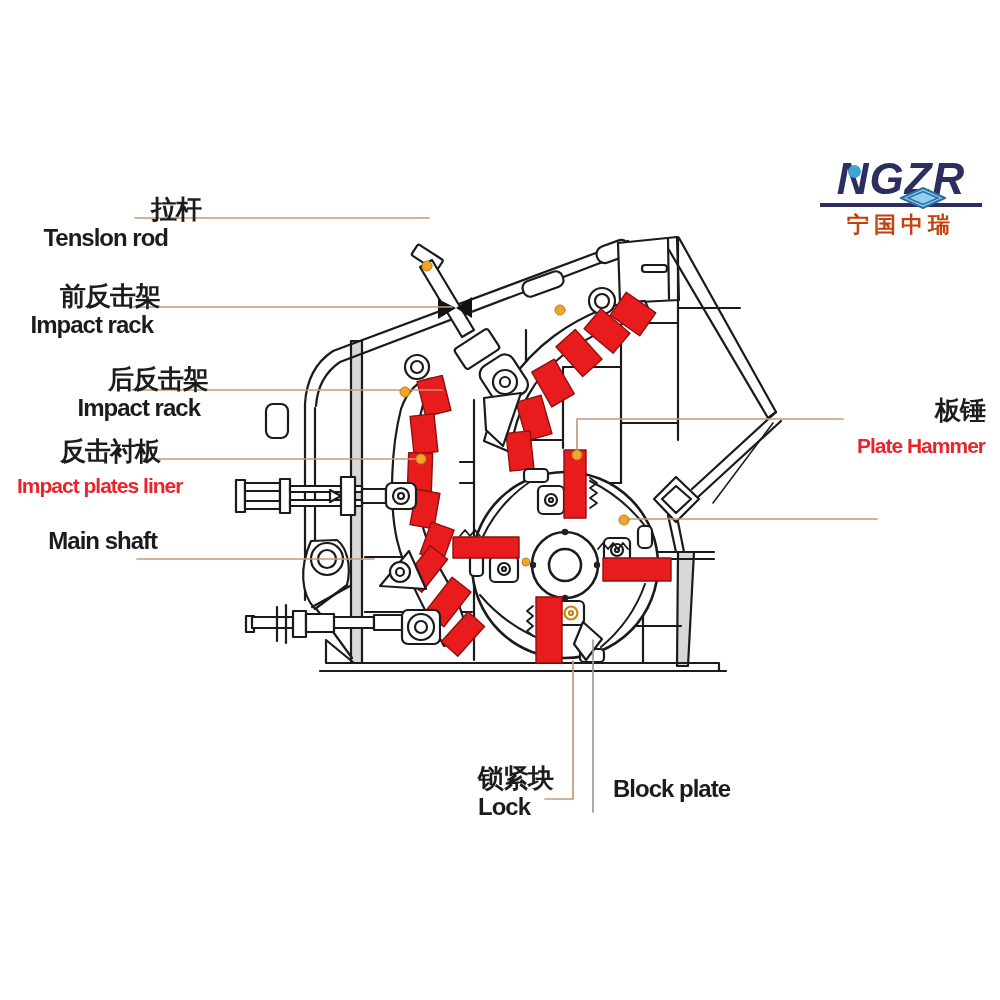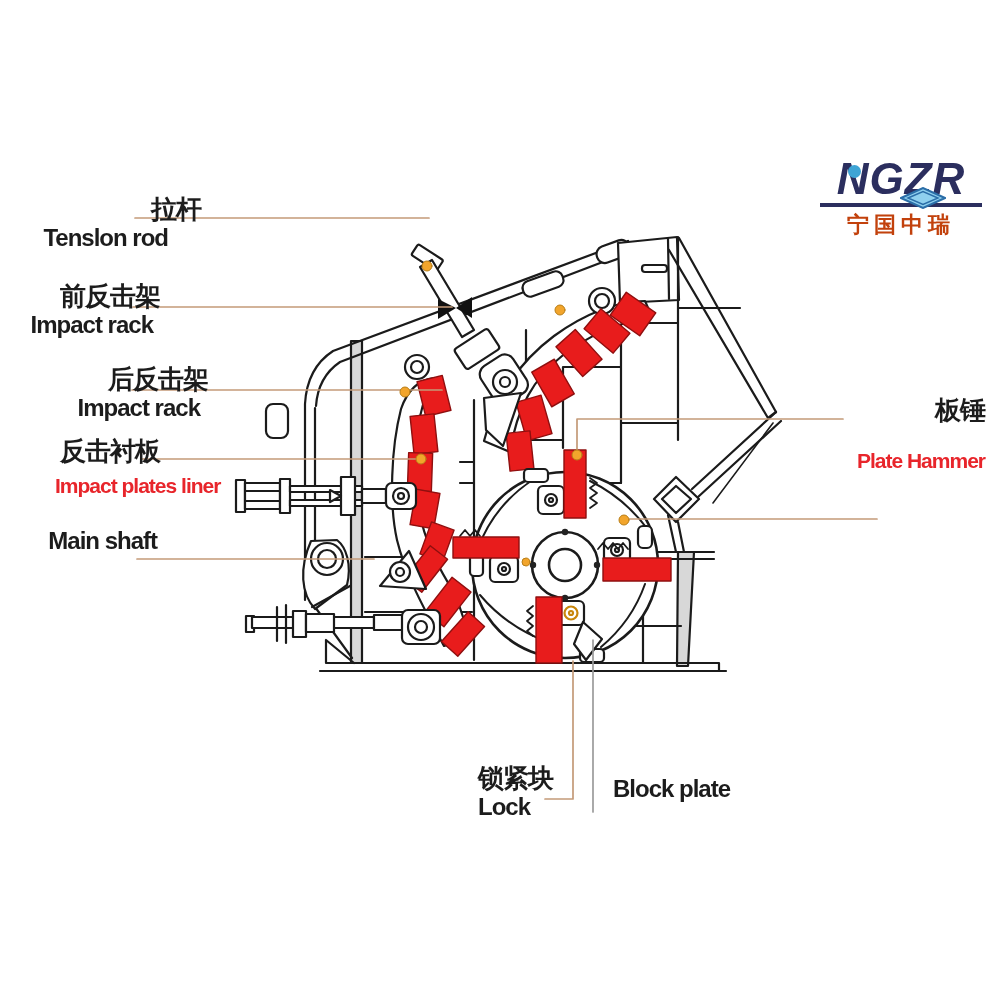--- a/index.html
+++ b/index.html
@@ -233,30 +233,30 @@
   <div class="en" style="transform:translateX(-7px);">Impact rack</div>
 </div>
 
 <div class="lbl" style="left:0px;top:364px;width:160px;padding-left:48px;">
   <div class="zh">后反击架</div>
   <div class="en" style="transform:translateX(-8px);">Impact rack</div>
 </div>
 
 <div class="lbl" style="left:0px;top:436px;width:160px;">
   <div class="zh">反击衬板</div>
-  <div class="en red sm" style="transform:translateX(17px);margin-top:6px;margin-left:38px;">Impact plates liner</div>
+  <div class="en red sm" style="transform:translateX(17px);margin-top:6px;">Impact plates liner</div>
 </div>
 
 <div class="lbl" style="left:22px;top:527px;width:160px;">
   <div class="en" style="transform:translateX(-25px);">Main shaft</div>
 </div>
 
 <div class="lbl" style="left:830px;top:395px;width:155px;">
   <div class="zh">板锤</div>
-  <div class="en red sm" style="margin-top:22px;">Plate Hammer</div>
+  <div class="en red sm" style="margin-top:7px;">Plate Hammer</div>
 </div>
 
 
 <div class="lbl left-align" style="left:478px;top:763px;width:140px;">
   <div class="zh">锁紧块</div>
   <div class="en">Lock</div>
 </div>
 
 <div class="lbl left-align" style="left:613px;top:775px;width:150px;">
   <div class="en">Block plate</div>

